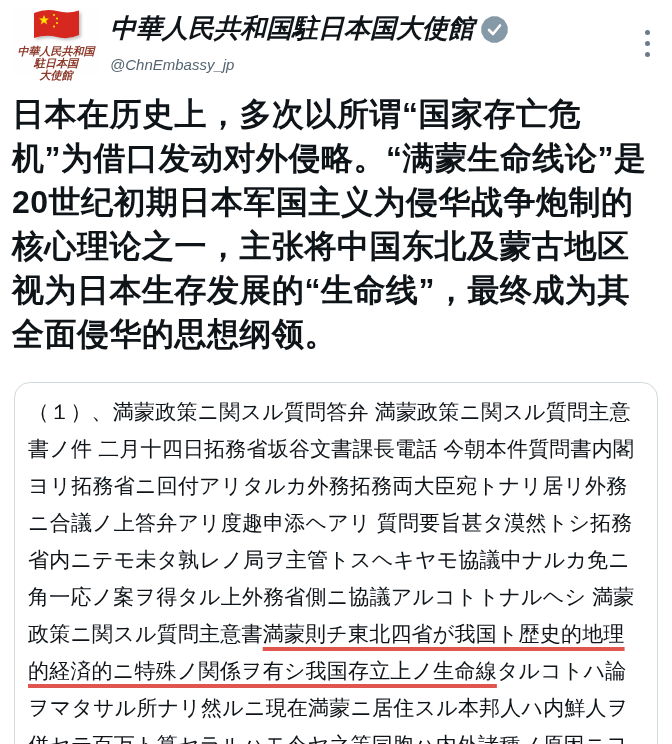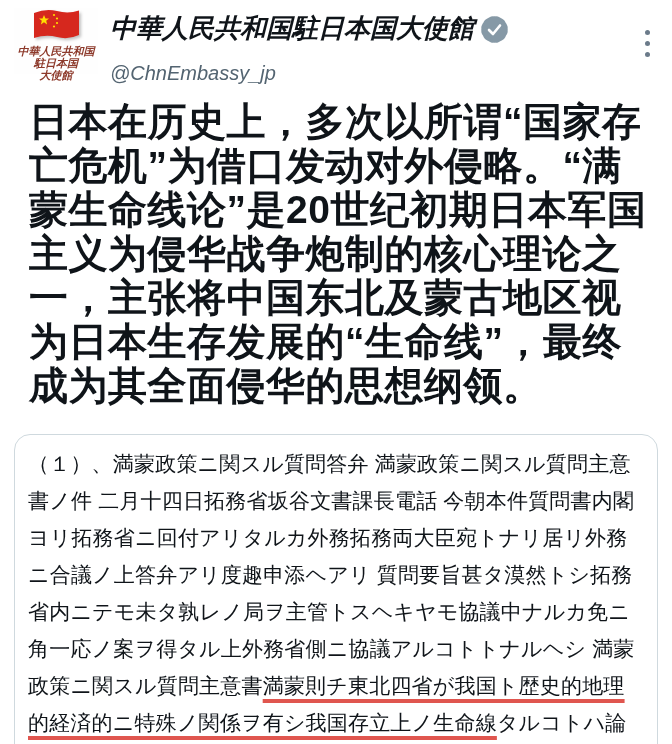--- a/index.html
+++ b/index.html
@@ -49,42 +49,42 @@
     color: #0f1419;
     line-height: 32px;
     white-space: nowrap;
   }
   .seal { position: relative; width: 27px; height: 27px; flex: 0 0 auto; margin-top: 2px; }
   .seal i { position: absolute; inset: 2px; background: #8699a6; border-radius: 30%; }
   .seal i.r1 { transform: rotate(30deg); }
   .seal i.r2 { transform: rotate(60deg); }
   .seal svg { position: absolute; inset: 0; z-index: 2; }
   .handle {
-    font-size: 20px;
+    font-size: 15px;
     color: #536471;
     line-height: 30px;
-    margin-top: 14px;
+    margin-top: 6px;
   }
   .kebab {
     flex: 0 0 auto;
     margin-top: 18px;
     margin-right: 4px;
     display: flex;
     flex-direction: column;
     align-items: center;
     gap: 6px;
     padding: 4px;
     cursor: pointer;
   }
   .kebab b { width: 5px; height: 5px; border-radius: 50%; background: #6b7b8a; }
 
   
   .tweet-text {
-    padding: 12px 12px 0 29px;
-    font-size: 39px;
+    padding: 12px 12px 0 12px;
+    font-size: 32px;
     line-height: 44px;
     font-weight: 700;
     color: #0f1419;
     letter-spacing: 0.5px;
   }
 
   
   .quote-card {
     margin: 26px 14px 0 14px;
     border: 1px solid #cfd9de;

